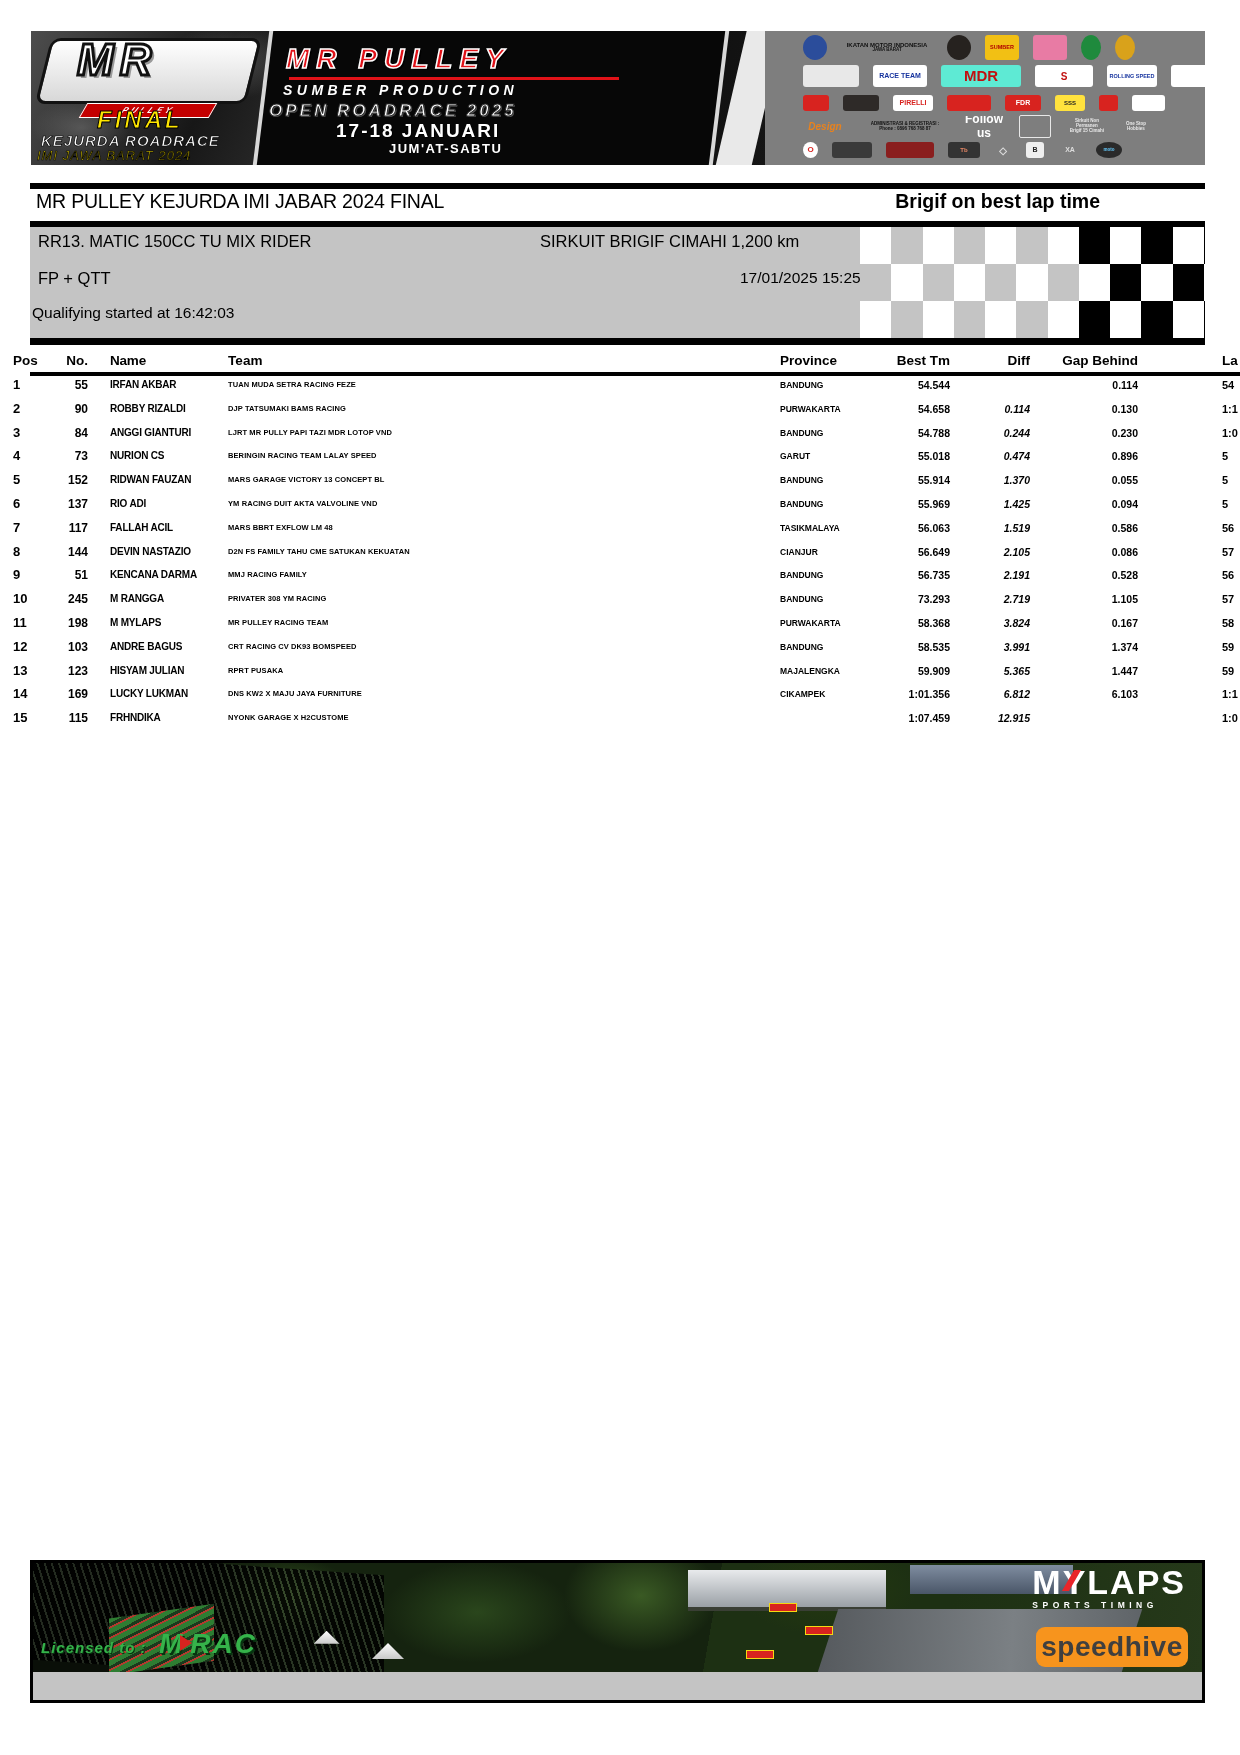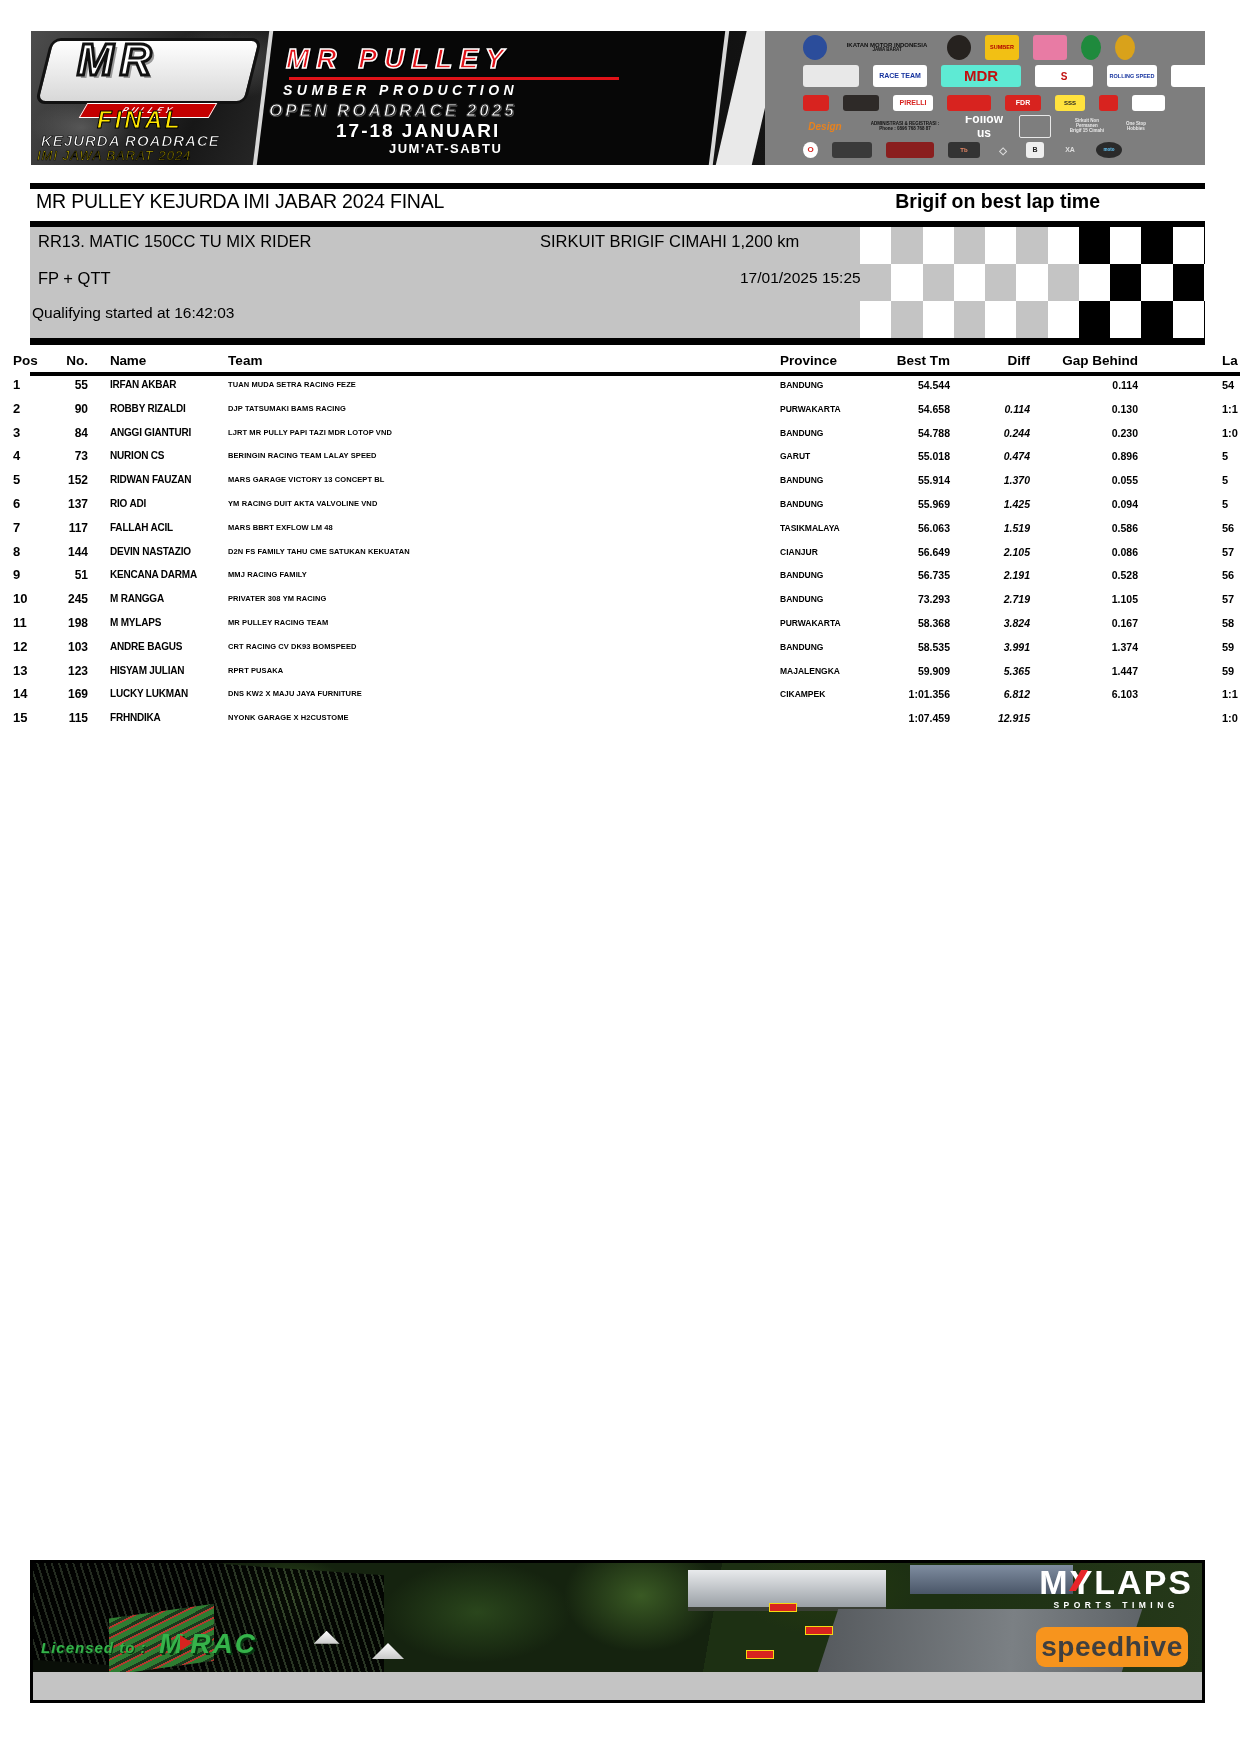--- a/index.html
+++ b/index.html
@@ -108,21 +108,21 @@
  clip-path:polygon(50% 0,100% 100%,0 100%)}
 .ph-tent1{left:24%;bottom:26%}
 .ph-tent2{left:29%;bottom:12%;width:32px;height:16px}
 .ph-pirelli{position:absolute;width:26px;height:7px;background:#d8231f;border:1px solid #f4d912}
 .ph-p1{left:63%;bottom:55%}.ph-p2{left:66%;bottom:34%}.ph-p3{left:61%;bottom:12%}
 #licensed{position:absolute;left:8px;bottom:12px;color:#35b34a;font-style:italic;font-weight:bold;white-space:nowrap}
 #licensed .lt{font-size:15px;letter-spacing:1px;text-shadow:1px 1px 0 #06340f}
 #licensed .ln{font-size:28px;letter-spacing:2px;margin-left:8px;text-shadow:2px 2px 0 #06340f}
 #licensed .ld{display:inline-block;width:0;height:0;border-left:12px solid #d8231f;border-top:8px solid transparent;
  border-bottom:8px solid transparent;margin:0 -2px 2px -4px}
-#mylaps{position:absolute;right:9px;top:2px;text-align:center;color:#fff}
+#mylaps{position:absolute;right:16px;top:2px;text-align:left;color:#fff}
 #mylaps .mm{position:relative;display:inline-block;font-size:34px;font-weight:bold;letter-spacing:2px;line-height:34px}
 #mylaps .mm::after{content:"";position:absolute;left:36px;top:5px;width:7px;height:21px;background:#e8252a;transform:skewX(-30deg)}
 #mylaps .ms{font-size:8.5px;font-weight:bold;letter-spacing:4.5px;margin-top:1px}
 #speedhive{position:absolute;right:14px;bottom:5px;width:152px;height:40px;background:#f7941d;border-radius:9px;
  display:flex;align-items:center;justify-content:center;font-size:28px;font-weight:bold;color:#3f3f3f;letter-spacing:.5px}
 </style>
 </head>
 <body>
 
 <div id="page">

